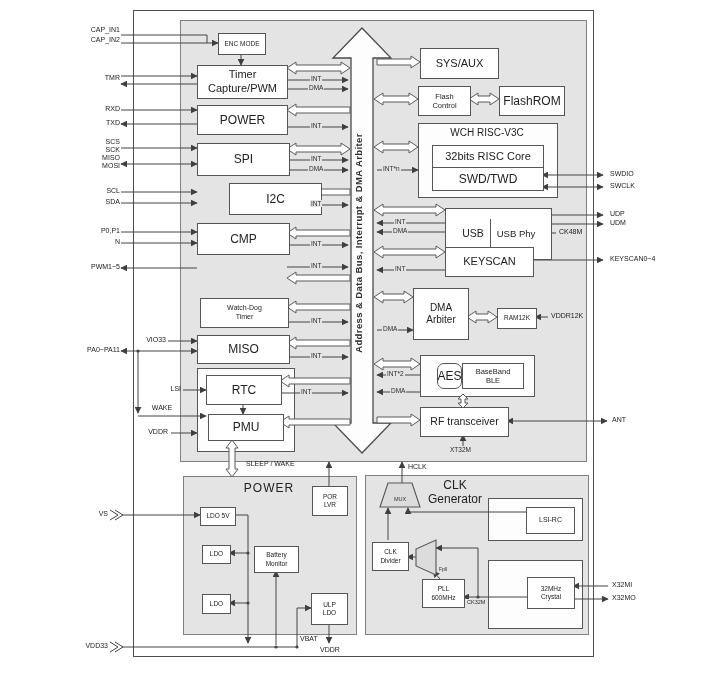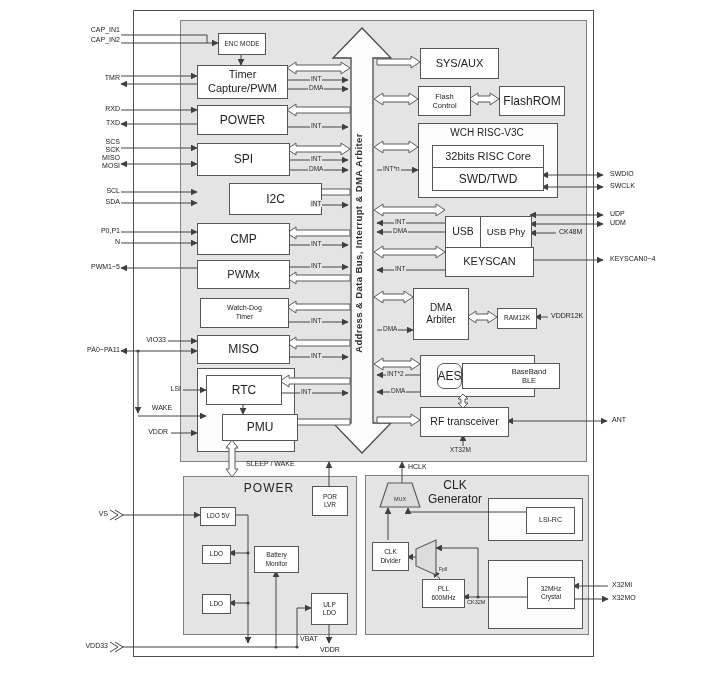--- a/index.html
+++ b/index.html
@@ -157,44 +157,43 @@
     <polygon points="436,540 436,575 416,566 416,549" fill="#dcdcdc" stroke="#565656" stroke-width="1.1"></polygon>
   </svg>
 
   <div class="b" style="left:218px;top:33px;width:46px;height:20px;font-size:6.5px;">ENC MODE</div>
   <div class="b" style="left:197px;top:65px;width:89px;height:32px;font-size:11px;">Timer
 Capture/PWM</div>
   <div class="b" style="left:197px;top:105px;width:89px;height:28px;font-size:12px;">POWER</div>
   <div class="b" style="left:197px;top:143px;width:91px;height:31px;font-size:12px;">SPI</div>
   <div class="b" style="left:197px;top:183px;width:91px;height:30px;font-size:12px;margin-left:32px;">I2C</div>
   <div class="b" style="left:197px;top:223px;width:91px;height:30px;font-size:12px;text-align:center;">CMP</div>
-  <div class="b" style="left:197px;top:260px;width:91px;height:27px;font-size:11px;">PWMx</div>
   <div class="b" style="left:200px;top:298px;width:87px;height:28px;font-size:7px;">Watch-Dog
 Timer</div>
   <div class="b" style="left:197px;top:335px;width:91px;height:27px;font-size:12px;">MISO</div>
   <div class="b" style="left:206px;top:375px;width:74px;height:28px;font-size:12px;">RTC</div>
-  <div class="b" style="left:222px;top:414px;width:74px;height:25px;font-size:12px;">PMU</div>
+  <div class="b" style="left:208px;top:414px;width:74px;height:25px;font-size:12px;">PMU</div>
 
   <div class="b" style="left:420px;top:48px;width:77px;height:29px;font-size:11px;text-align:right;">SYS/AUX</div>
   <div class="b" style="left:418px;top:86px;width:51px;height:28px;font-size:7.5px;">Flash
 Control</div>
   <div class="b" style="left:499px;top:86px;width:64px;height:28px;font-size:12px;">FlashROM</div>
   <div class="ttl" style="left:418px;top:127px;width:138px;font-size:10px;">WCH RISC-V3C</div>
   <div class="b" style="left:432px;top:145px;width:110px;height:22px;font-size:11px;">32bits RISC Core</div>
   <div class="b" style="left:432px;top:167px;width:110px;height:22px;font-size:12px;">SWD/TWD</div>
-  <div class="b" style="left:445px;top:208px;width:85px;height:30px;padding:0;font-size:10px;margin-top:8px;">
+  <div class="b" style="left:445px;top:208px;width:85px;height:30px;padding:10px;font-size:10px;">
     <span style="flex:0 0 34px;font-size:10.5px;">USB</span>
     <span style="flex:1;border-left:1.2px solid #565656;align-self:stretch;display:flex;align-items:center;justify-content:center;font-size:9.5px;">USB Phy</span>
   </div>
   <div class="b" style="left:445px;top:247px;width:87px;height:28px;font-size:11px;">KEYSCAN</div>
   <div class="b" style="left:413px;top:288px;width:54px;height:50px;font-size:10px;">DMA
 Arbiter</div>
   <div class="b" style="left:497px;top:308px;width:38px;height:19px;font-size:6.5px;">RAM12K</div>
   <div class="b" style="left:437px;top:363px;width:23px;height:24px;font-size:12px;border-radius:7px;">AES</div>
-  <div class="b" style="left:462px;top:363px;width:60px;height:24px;font-size:7.5px;padding-left:36px;">BaseBand
+  <div class="b" style="left:462px;top:363px;width:60px;height:24px;font-size:7.5px;">BaseBand
 BLE</div>
   <div class="b" style="left:420px;top:407px;width:87px;height:28px;font-size:10.5px;">RF transceiver</div>
 
   <div class="ttl" style="left:183px;top:481px;width:172px;font-size:12px;letter-spacing:1px;">POWER</div>
   <div class="b" style="left:312px;top:486px;width:34px;height:28px;font-size:6.5px;">POR
 LVR</div>
   <div class="b" style="left:200px;top:507px;width:34px;height:17px;font-size:6.5px;">LDO 5V</div>
   <div class="b" style="left:202px;top:545px;width:27px;height:17px;font-size:6.5px;">LDO</div>
   <div class="b" style="left:254px;top:546px;width:43px;height:25px;font-size:6.5px;">Battery
 Monitor</div>

